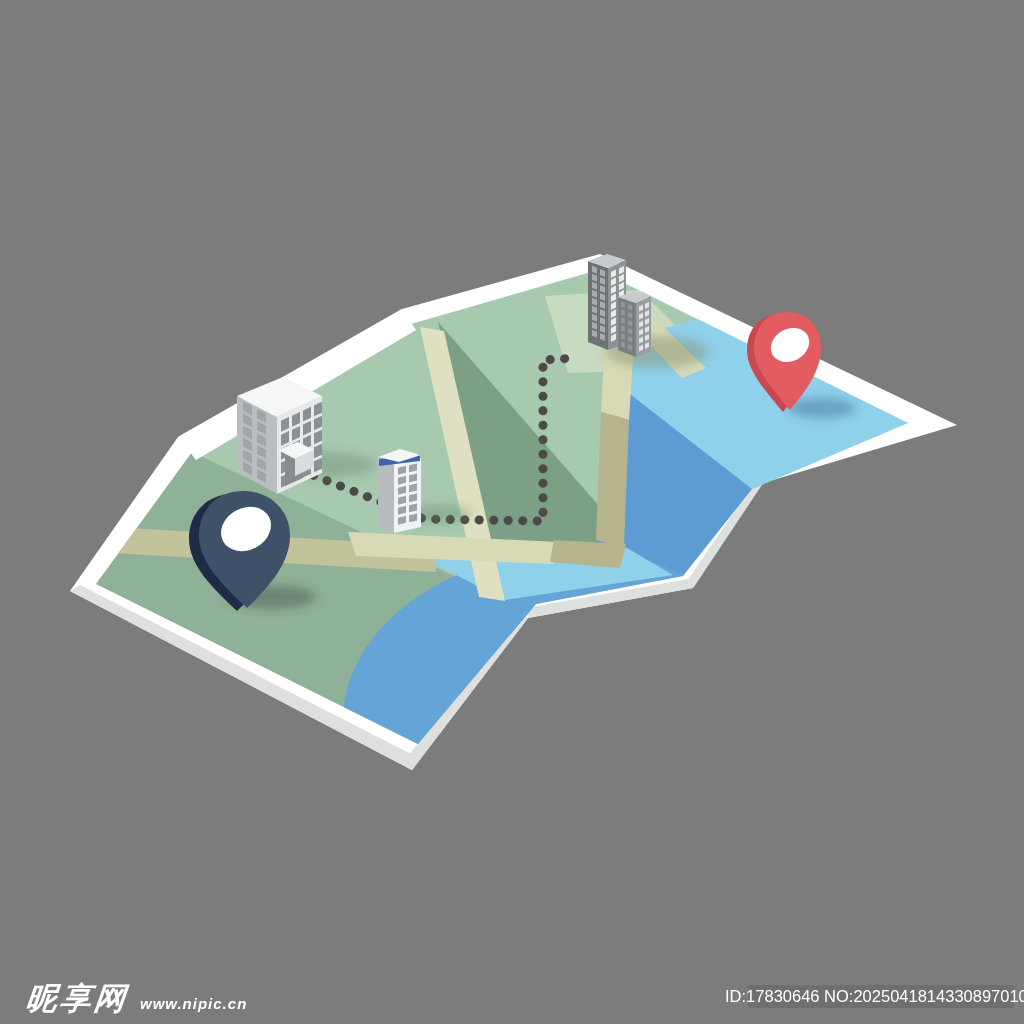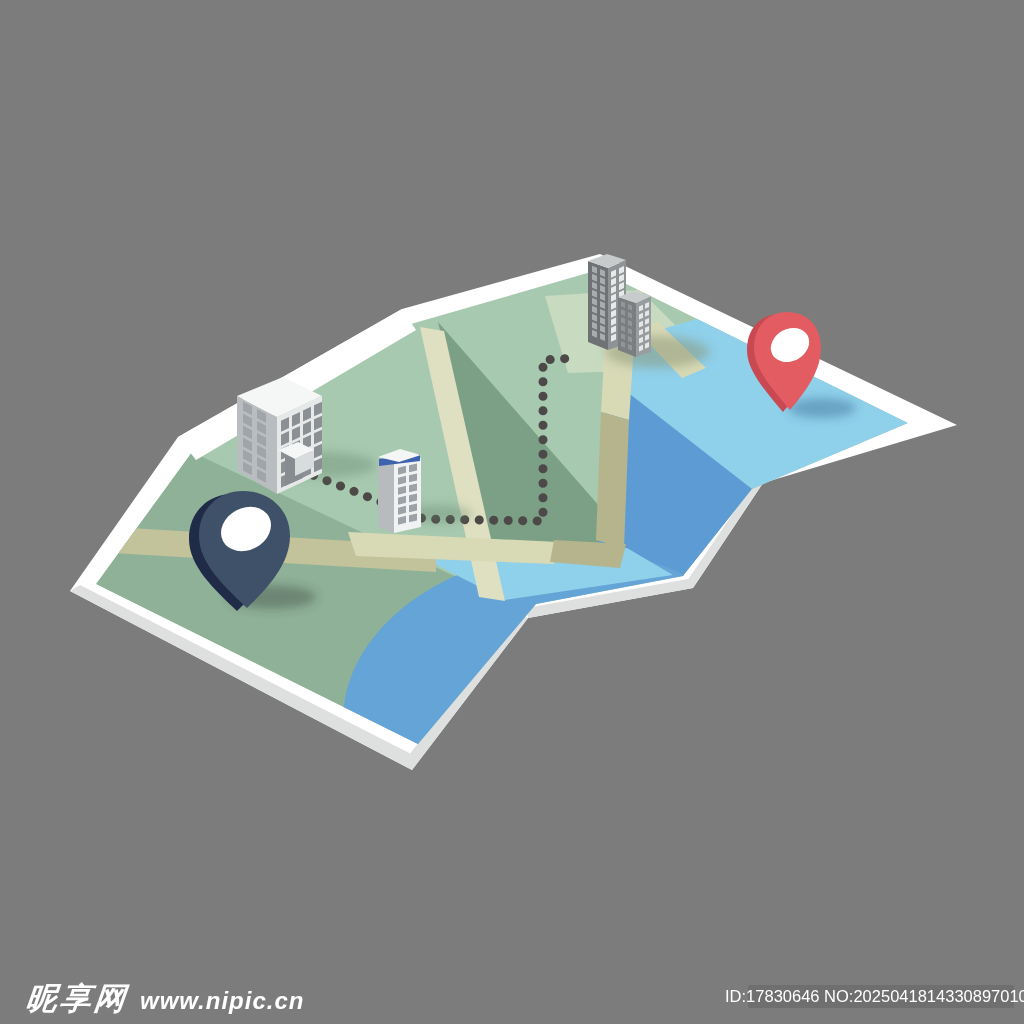--- a/index.html
+++ b/index.html
@@ -2,21 +2,21 @@
 <html><head>
 <meta charset="utf-8">
 <style>
   html,body{margin:0;padding:0;background:#7C7C7C;}
   .stage{position:relative;width:1024px;height:1024px;overflow:hidden;
          font-family:"Liberation Sans","DejaVu Sans",sans-serif;}
   .stage svg{position:absolute;left:0;top:0;}
   .wm{position:absolute;left:26px;top:978px;display:flex;align-items:baseline;gap:12px;
       color:#FFFFFF;font-style:italic;font-weight:bold;}
   .wm .cn{font-size:31px;letter-spacing:3px;transform:skewX(-6deg);}
-  .wm .url{font-size:24px;letter-spacing:1px;}
+  .wm .url{font-size:15px;letter-spacing:1px;}
   .badge{position:absolute;left:748px;top:985px;width:266px;height:23px;
          background:#6F6F6F;color:#FFFFFF;font-size:16.5px;border-radius:2px;
          display:flex;align-items:center;justify-content:center;white-space:nowrap;}
 </style>
 </head>
 <body>
 
 <div class="stage">
 
 <svg width="1024" height="1024" viewBox="0 0 1024 1024">

